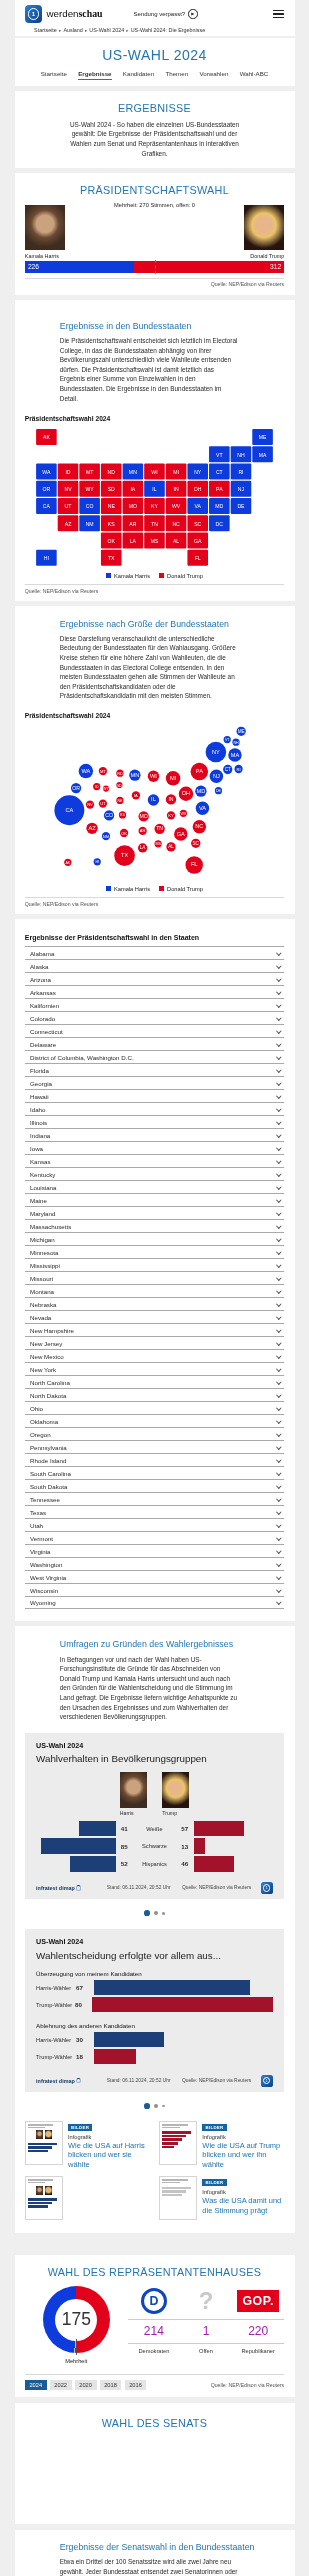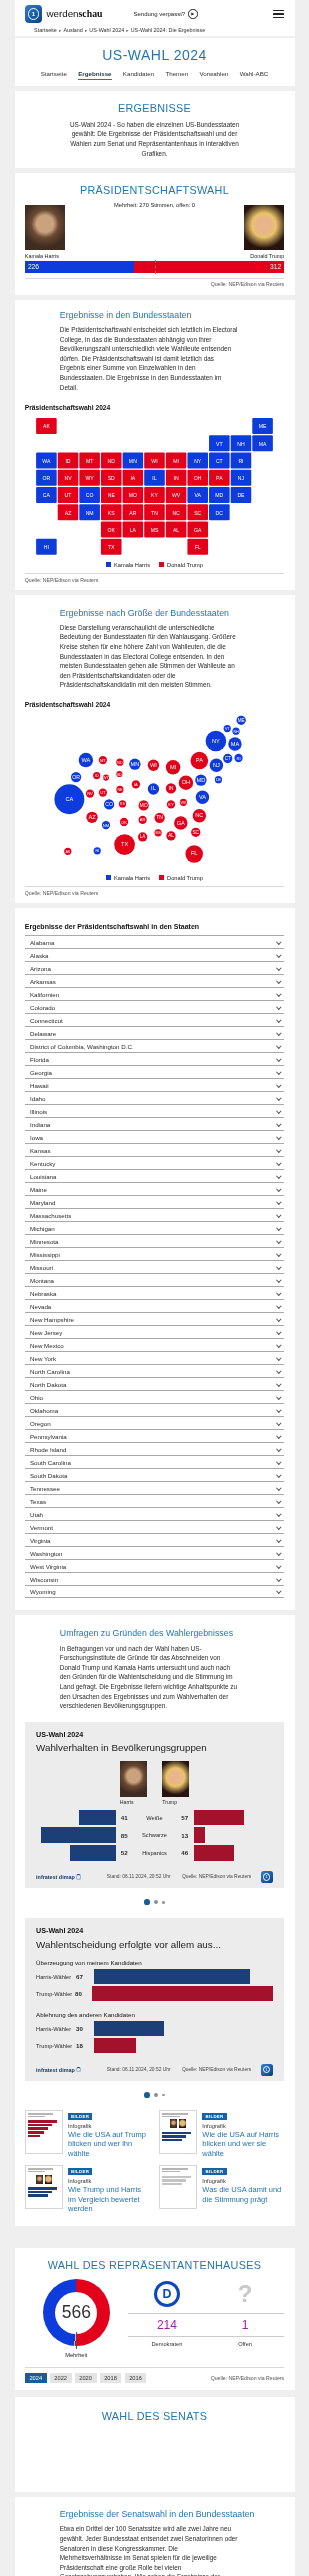--- a/index.html
+++ b/index.html
@@ -119,21 +119,21 @@
   .dem-ic { width:26px; height:26px; border-radius:50%; border:3.6px solid #0d47c0; display:flex; align-items:center; justify-content:center; font-weight:bold; font-size:12.4px; color:#0d47c0; }
   .q-ic { font-size:24px; font-weight:bold; color:#c9c9c9; }
   .gop-ic { background:#e3001a; color:#fff; font-weight:bold; font-size:12.4px; padding:4.1px 5.2px; letter-spacing:0.5px; }
   .seat-num { border-top:0.5px solid #ccc; border-bottom:0.5px solid #ccc; font-size:12px; padding:4.1px 0; margin-top:3.1px; color:#a21caf; }
   .seat-lbl { font-size:5.7px; color:#333; padding-top:4.1px; }
   .year-row { display:flex; align-items:center; gap:3.1px; border-top:0.5px solid #d9d9d9; margin-top:9.3px; padding-top:5.2px; }
   .chip { font-size:5.7px; padding:2.1px 4.6px; background:#e4e4e4; color:#333; cursor:pointer; }
   .chip.active { background:#1a5c96; color:#fff; }
   .year-src { margin-left:auto; font-size:5.2px; color:#555; }
 
-  .senate-card { height:95px; }
+  .senate-card { height:121px; }
   .senate-card .sect-title { padding-top:13.4px; }
 </style>
 </head>
 <body>
 
 <div class="card header-card">
   <div class="logo-row">
     <div class="ts-logo">
         <div class="ts-globe">1</div>
       </div>
@@ -184,21 +184,21 @@
         <span>226</span>
       </div>
     <div class="t">
         <span>312</span>
       </div>
     <div class="ev-marker" id="ev-marker" style="left: 130px;"></div>
   </div>
   <div class="src-line">Quelle: NEP/Edison via Reuters</div>
 </div>
 
-<div class="card pad" style="padding-top:10px;">
+<div class="card pad" style="padding-top:21px;">
   <div class="sub-head">Ergebnisse in den Bundesstaaten</div>
   <p class="sub-p">Die Präsidentschaftswahl entscheidet sich letztlich im Electoral College, in das die Bundesstaaten abhängig von ihrer Bevölkerungszahl unterschiedlich viele Wahlleute entsenden dürfen. Die Präsidentschaftswahl ist damit letztlich das Ergebnis einer Summe von Einzelwahlen in den Bundesstaaten. Die Ergebnisse in den Bundesstaaten im Detail.</p>
   <div class="chart-label">Präsidentschaftswahl 2024</div>
   <div class="map-wrap"><svg id="tile-map" width="260" height="140" viewBox="0 0 504 272">
         <g>
           <rect x="21" y="4" width="40" height="31" rx="2" fill="#e3001a"></rect>
           <text x="41" y="24" text-anchor="middle" fill="#fff" font-size="10">AK</text>
         </g>
         <g>
           <rect x="441" y="4" width="40" height="31" rx="2" fill="#0e3bdb"></rect>
@@ -944,20 +944,36 @@
       <span class="d1"></span>
       <span class="d2"></span>
       <span class="d3"></span>
     </div>
 
   <div class="teaser-grid" id="teaser-grid">
       <div class="teaser">
         <div class="thumb">
           <div class="tl"></div>
           <div class="tl tl2"></div>
+          <div class="mphotos">
+            <div class="mp photo harris"></div>
+            <div class="mp photo trump"></div>
+          </div>
+          <div class="mini-bars">
+            <div class="mb" style="width: 90%; background: rgb(28, 63, 119);"></div>
+            <div class="mb" style="width: 75%; background: rgb(28, 63, 119);"></div>
+            <div class="mb" style="width: 62%; background: rgb(28, 63, 119);"></div>
+          </div>
+        </div>
+        <div class="tease-txt"><span class="badge">BILDER</span><div class="tease-kicker">Infografik</div><div class="tease-title">Wie die USA auf Harris blicken und wer sie wählte</div></div>
+      </div>
+      <div class="teaser">
+        <div class="thumb">
+          <div class="tl"></div>
+          <div class="tl tl2"></div>
           <div class="mini-bars">
             <div class="mb" style="width: 90%; background: rgb(162, 18, 43);"></div>
             <div class="mb" style="width: 75%; background: rgb(162, 18, 43);"></div>
             <div class="mb" style="width: 62%; background: rgb(162, 18, 43);"></div>
             <div class="mb" style="width: 50%; background: rgb(162, 18, 43);"></div>
             <div class="mb" style="width: 38%; background: rgb(162, 18, 43);"></div>
           </div>
         </div>
         <div class="tease-txt"><span class="badge">BILDER</span><div class="tease-kicker">Infografik</div><div class="tease-title">Wie die USA auf Trump blicken und wer ihn wählte</div></div>
       </div>
@@ -968,37 +984,20 @@
           <div class="mphotos">
             <div class="mp photo harris"></div>
             <div class="mp photo trump"></div>
           </div>
           <div class="mini-bars">
             <div class="mb" style="width: 90%; background: rgb(28, 63, 119);"></div>
             <div class="mb" style="width: 75%; background: rgb(28, 63, 119);"></div>
             <div class="mb" style="width: 62%; background: rgb(28, 63, 119);"></div>
           </div>
         </div>
-        <div class="tease-txt"><span class="badge">BILDER</span><div class="tease-kicker">Infografik</div><div class="tease-title">Wie die USA auf Harris blicken und wer sie wählte</div></div>
-      </div>
-      <div class="teaser">
-        <div class="thumb">
-          <div class="tl"></div>
-          <div class="tl tl2"></div>
-          <div class="mphotos">
-            <div class="mp photo harris"></div>
-            <div class="mp photo trump"></div>
-          </div>
-          <div class="mini-bars">
-            <div class="mb" style="width: 90%; background: rgb(28, 63, 119);"></div>
-            <div class="mb" style="width: 75%; background: rgb(28, 63, 119);"></div>
-            <div class="mb" style="width: 62%; background: rgb(28, 63, 119);"></div>
-          </div>
-        </div>
-        <div class="tease-txt"><span class="badge">BILDER</span><div class="tease-kicker">Infografik</div><div class="tease-title">Wie Trump und Harris im Vergleich bewertet werden</div></div>
       </div>
       <div class="teaser">
         <div class="thumb">
           <div class="tl"></div>
           <div class="tl tl2"></div>
           <div class="mini-bars">
             <div class="mb" style="width: 90%; background: rgb(196, 196, 196);"></div>
             <div class="mb" style="width: 75%; background: rgb(196, 196, 196);"></div>
             <div class="mb" style="width: 62%; background: rgb(196, 196, 196);"></div>
           </div>
@@ -1007,40 +1006,47 @@
       </div>
     </div>
 </div>
 
 <div class="card pad" style="margin-bottom:6.2px; padding-top:11.3px;margin-top:22px;">
   <div class="sect-title">WAHL DES REPRÄSENTANTENHAUSES</div>
   <div class="house-flex">
     <div class="donut-col">
       <div class="donut">
         <div class="hole">
-            <span>566</span>
+            <span>175</span>
           </div>
         <div class="tick"></div>
       </div>
       <div class="maj-lbl">Mehrheit</div>
     </div>
     <div class="seats" id="house-seats">
         <div class="seat-col">
           <div class="seat-ic">
             <div class="dem-ic">D</div>
           </div>
           <div class="seat-num">214</div>
           <div class="seat-lbl">Demokraten</div>
         </div>
         <div class="seat-col">
           <div class="seat-ic">
             <div class="q-ic">?</div>
           </div>
           <div class="seat-num">1</div>
           <div class="seat-lbl">Offen</div>
+        </div>
+        <div class="seat-col">
+          <div class="seat-ic">
+            <div class="gop-ic">GOP.</div>
+          </div>
+          <div class="seat-num">220</div>
+          <div class="seat-lbl">Republikaner</div>
         </div>
       </div>
   </div>
   <div class="year-row">
     <span id="year-chips" style="display:flex; gap:3.1px;">
         <span class="chip active">2024</span>
         <span class="chip">2022</span>
         <span class="chip">2020</span>
         <span class="chip">2018</span>
         <span class="chip">2016</span>

